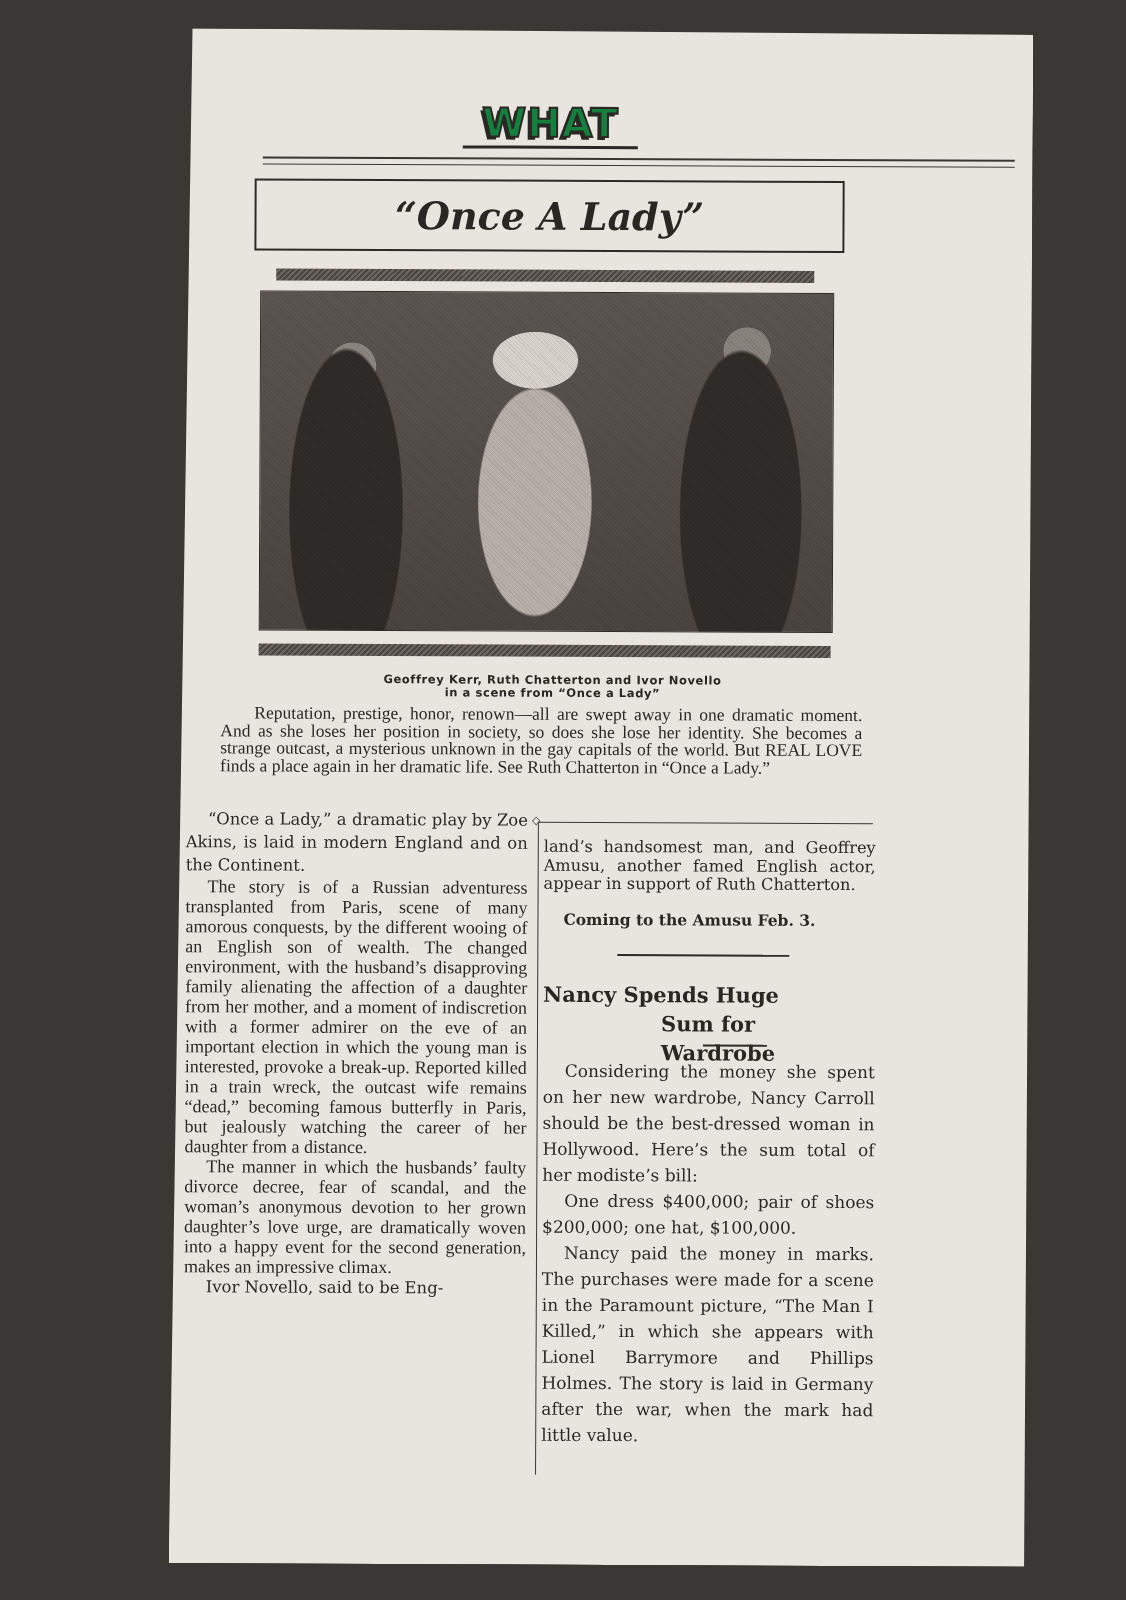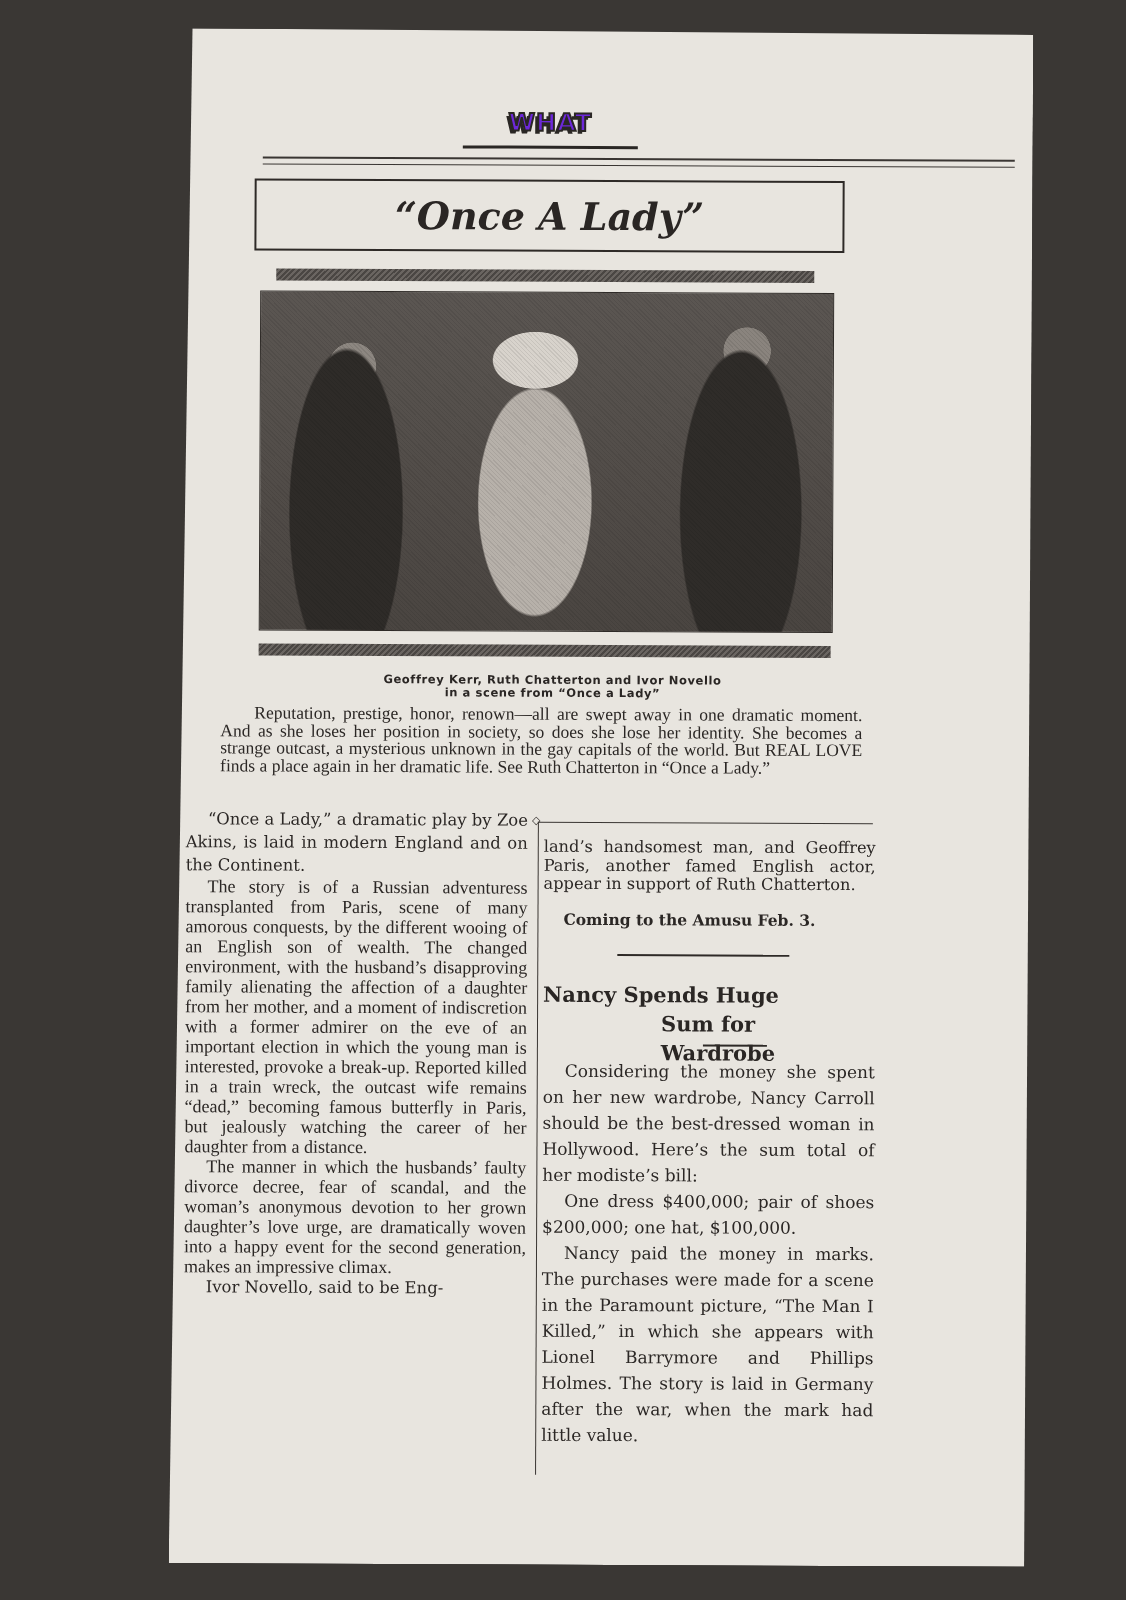--- a/index.html
+++ b/index.html
@@ -11,22 +11,22 @@
   .paper {
     position: absolute; left: 172px; top: 30px; width: 858px; height: 1535px;
     background: #e8e5df;
     transform: rotate(0.25deg);
     box-shadow: 0 0 6px rgba(0,0,0,0.5);
     clip-path: polygon(2% 0, 100% 0.2%, 99.7% 100%, 0 100%);
   }
   .logo {
     position: absolute; left: 288px; top: 70px; width: 175px; height: 46px;
     display: flex; align-items: center; justify-content: center;
-    font-family: "DejaVu Sans", sans-serif; font-weight: bold; font-size: 24px;
-    letter-spacing: 1px; color: #6d28d9;
+    font-family: "DejaVu Sans", sans-serif; font-weight: bold; font-size: 40px;
+    letter-spacing: 1px; color: #15803d;
     -webkit-text-stroke: 2px #2a2724;
     text-shadow: -3px 3px 0 #2a2724;
     border-bottom: 3px solid #2a2724;
   }
   .double-rule {
     position: absolute; left: 88px; top: 128px; width: 752px; height: 5px;
     border-top: 2px solid #3a3633; border-bottom: 1px solid #3a3633;
   }
   .title-box {
     position: absolute; left: 80px; top: 150px; width: 586px; height: 68px;
@@ -128,21 +128,21 @@
   <div class="col-divider"></div>
 
   <div class="col col-left">
     <p>“Once a Lady,” a dramatic play by Zoe Akins, is laid in modern England and on the Continent.</p>
     <p class="cond">The story is of a Russian adventuress transplanted from Paris, scene of many amorous conquests, by the different wooing of an English son of wealth. The changed environment, with the husband’s disapproving family alienating the affection of a daughter from her mother, and a moment of indiscretion with a former admirer on the eve of an important election in which the young man is interested, provoke a break-up. Reported killed in a train wreck, the outcast wife remains “dead,” becoming famous butterfly in Paris, but jealously watching the career of her daughter from a distance.</p>
     <p class="cond">The manner in which the husbands’ faulty divorce decree, fear of scandal, and the woman’s anonymous devotion to her grown daughter’s love urge, are dramatically woven into a happy event for the second generation, makes an impressive climax.</p>
     <p>Ivor Novello, said to be Eng-</p>
   </div>
 
   <div class="col col-right right-top">
-    <p>land’s handsomest man, and Geoffrey Paris, another famed English actor, appear in support of Ruth Chatterton.</p>
+    <p>land’s handsomest man, and Geoffrey Amusu, another famed English actor, appear in support of Ruth Chatterton.</p>
   </div>
   <div class="coming">Coming to the Amusu Feb. 3.</div>
 
   <div class="short-rule" style="left:446px; top:924px; width:172px;"></div>
 
   <div class="headline">
     <span>Nancy Spends Huge</span>
     <span class="l2">Sum for Wardrobe</span>
   </div>
 

